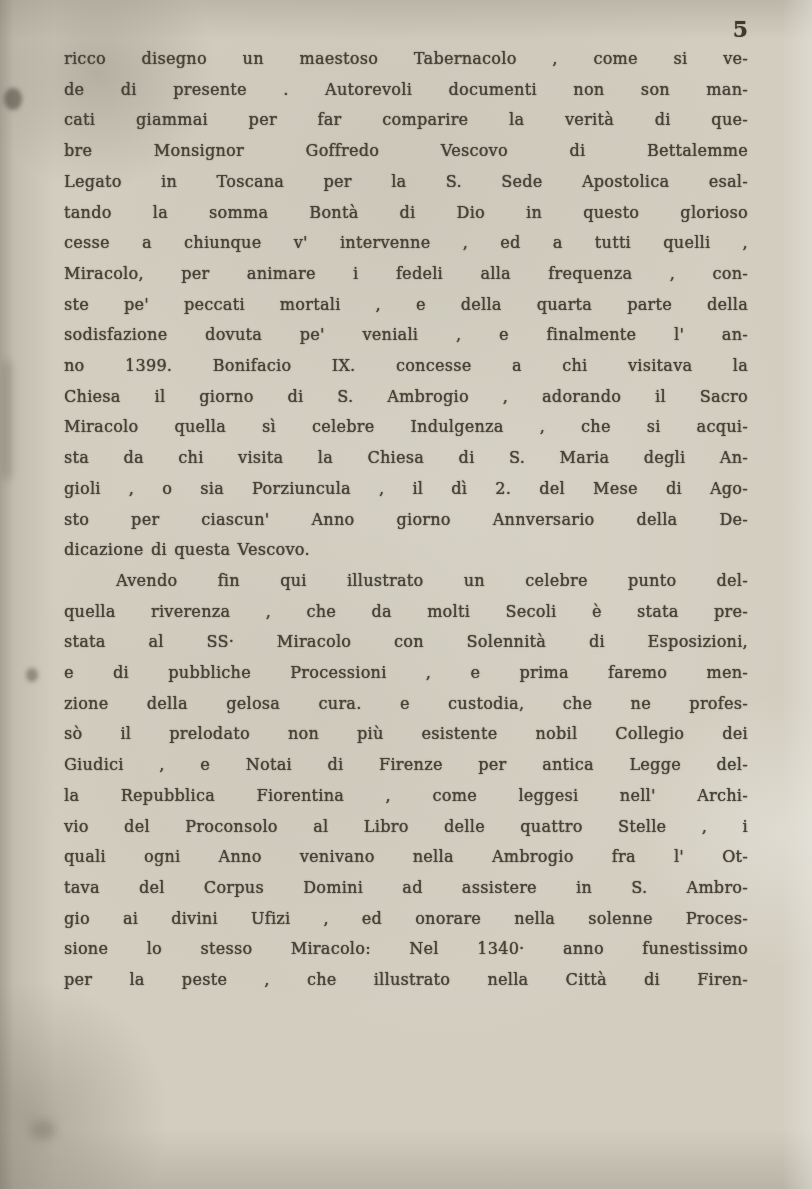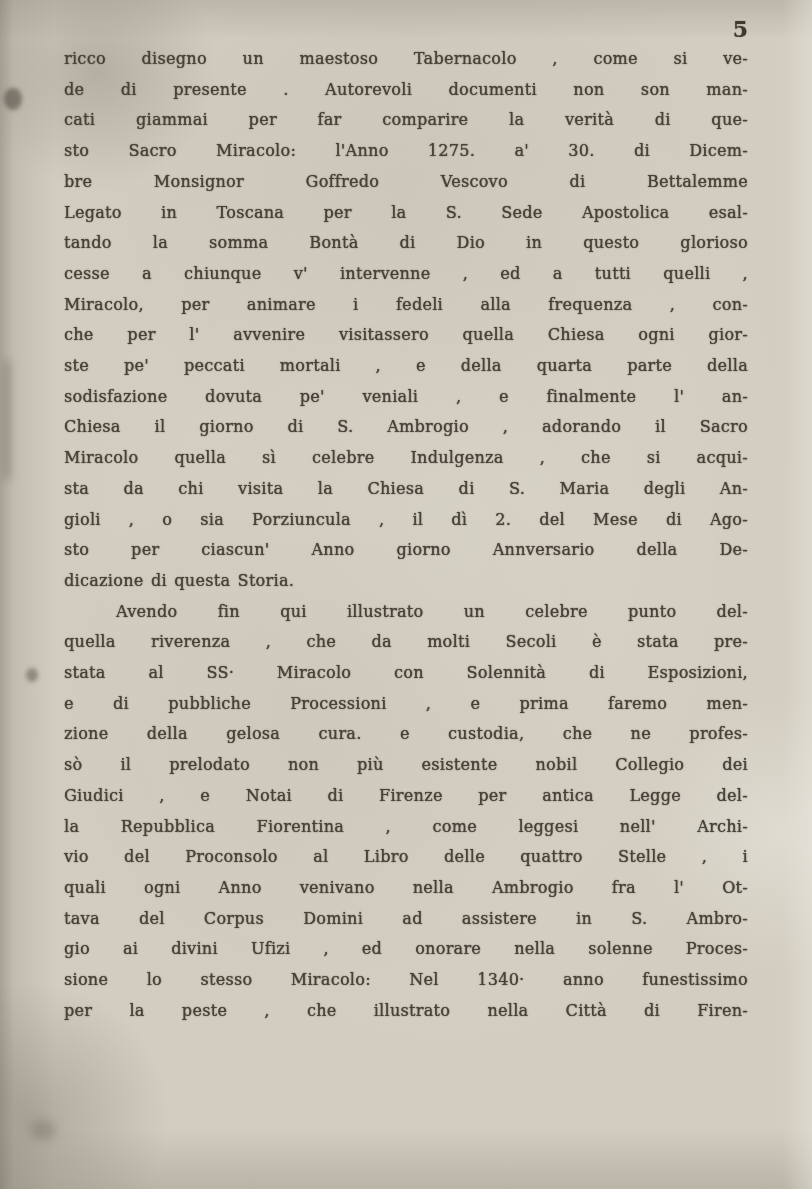--- a/index.html
+++ b/index.html
@@ -83,35 +83,34 @@
   <div class="stain stain-c"></div>
   <div class="stain stain-d"></div>
 
   <div class="page-number">5</div>
 
   <div class="text-block">
       <div class="para">
         <div class="line">ricco disegno un maestoso Tabernacolo , come si ve-</div>
         <div class="line">de di presente . Autorevoli documenti non son man-</div>
         <div class="line">cati giammai per far comparire la verità di que-</div>
-        <div class="line">sto Sacro Miracolo: l'Anno 1275. a' 30. di Dicem-</div>
         <div class="line">bre Monsignor Goffredo Vescovo di Bettalemme</div>
         <div class="line">Legato in Toscana per la S. Sede Apostolica esal-</div>
         <div class="line">tando la somma Bontà di Dio in questo glorioso</div>
         <div class="line">cesse a chiunque v' intervenne , ed a tutti quelli ,</div>
         <div class="line">Miracolo, per animare i fedeli alla frequenza , con-</div>
-        <div class="line">che per l' avvenire visitassero quella Chiesa ogni gior-</div>
         <div class="line">ste pe' peccati mortali , e della quarta parte della</div>
         <div class="line">sodisfazione dovuta pe' veniali , e finalmente l' an-</div>
+        <div class="line">no 1399. Bonifacio IX. concesse a chi visitava la</div>
         <div class="line">Chiesa il giorno di S. Ambrogio , adorando il Sacro</div>
         <div class="line">Miracolo quella sì celebre Indulgenza , che si acqui-</div>
         <div class="line">sta da chi visita la Chiesa di S. Maria degli An-</div>
         <div class="line">gioli , o sia Porziuncula , il dì 2. del Mese di Ago-</div>
         <div class="line">sto per ciascun' Anno giorno Annversario della De-</div>
-        <div class="line last">dicazione di questa Storia.</div>
+        <div class="line last">dicazione di questa Vescovo.</div>
       </div>
       <div class="para">
         <div class="line indent">Avendo fin qui illustrato un celebre punto del-</div>
         <div class="line">quella riverenza , che da molti Secoli è stata pre-</div>
         <div class="line">stata al SS· Miracolo con Solennità di Esposizioni,</div>
         <div class="line">e di pubbliche Processioni , e prima faremo men-</div>
         <div class="line">zione della gelosa cura. e custodia, che ne profes-</div>
         <div class="line">sò il prelodato non più esistente nobil Collegio dei</div>
         <div class="line">Giudici , e Notai di Firenze per antica Legge del-</div>
         <div class="line">la Repubblica Fiorentina , come leggesi nell' Archi-</div>

